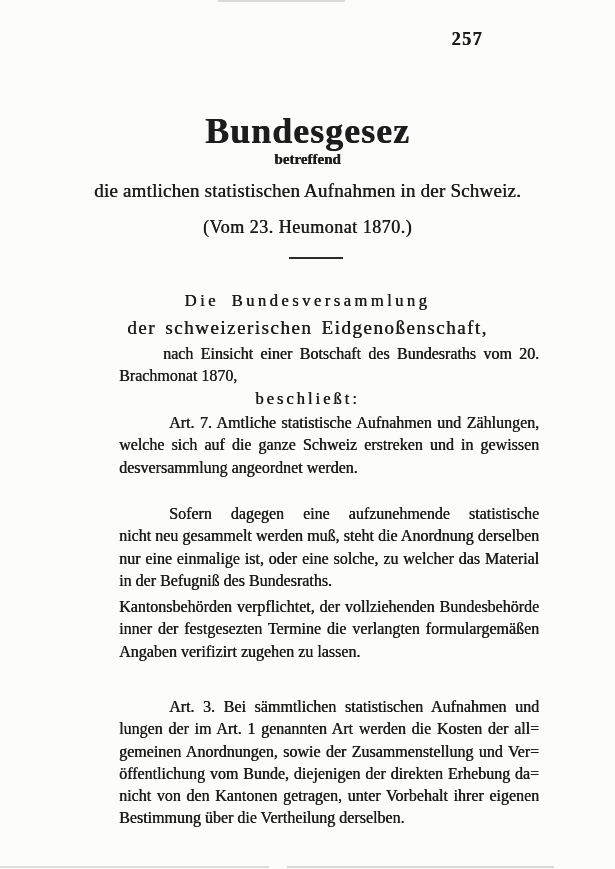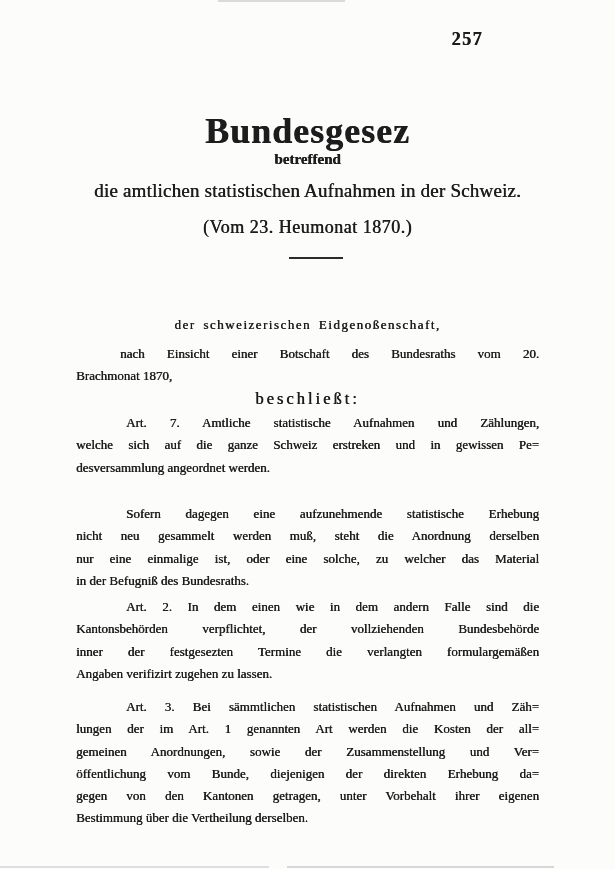--- a/index.html
+++ b/index.html
@@ -24,26 +24,26 @@
   .connector{ top:151px; font-size:15px; font-weight:bold; }
   .subject{ top:180px; font-size:19px; font-weight:normal; letter-spacing:0.2px; }
   .date-line{ top:217px; font-size:18px; letter-spacing:0.5px; }
 
   .rule{
     position:absolute; top:257px; left:289px;
     width:54px; height:2px; background:#2b2b2b;
   }
 
   .pre1{ top:291px; font-size:16.5px; letter-spacing:3.5px; word-spacing:5px; }
-  .pre2{ top:317px; font-size:13px; letter-spacing:1.5px; word-spacing:3px; }
+  .pre2{ top:317px; font-size:19px; letter-spacing:1.5px; word-spacing:3px; }
   .enacting{ top:389px; font-size:16.5px; letter-spacing:3px; word-spacing:4px; }
 
   .bl{
-    font-size:13px; line-height:22.3px; height:22.3px;
-    overflow:hidden; white-space:normal;
+    font-size:16px; line-height:22.3px; height:22.3px;
+    overflow:hidden; white-space:normal;margin-left:43px;
   }
   .just{ text-align:justify; text-align-last:justify; }
   .last{ text-align:left; text-align-last:left; }
   .first{ padding-left:50px; }
   .recital-indent{ padding-left:44px; }
 
   .recital{ top:343px; }
   .para-0{ top:412px; }
   .para-1{ top:503px; }
   .para-2{ top:596px; }
@@ -66,20 +66,21 @@
   <div class="center law-title ink">Bundesgesez</div>
 
   <div class="center connector ink">betreffend</div>
 
   <div class="center subject ink">die amtlichen statistischen Aufnahmen in der Schweiz.</div>
 
   <div class="center date-line ink">(Vom 23. Heumonat 1870.)</div>
 
   <div class="rule"></div>
 
+  <div class="center pre1 ink">Die Bundesversammlung</div>
 
   <div class="center pre2 ink">der schweizerischen Eidgenoßenschaft,</div>
 
   <div class="body-col recital ink">
     <div class="bl just recital-indent">nach Einsicht einer Botschaft des Bundesraths vom 20.</div>
     <div class="bl last">Brachmonat 1870,</div>
   </div>
 
   <div class="center enacting ink">beschließt:</div>
 
@@ -90,31 +91,30 @@
   </div>
 
   <div class="body-col para-1 ink">
     <div class="bl just first">Sofern dagegen eine aufzunehmende statistische Erhebung</div>
     <div class="bl just">nicht neu gesammelt werden muß, steht die Anordnung derselben</div>
     <div class="bl just">nur eine einmalige ist, oder eine solche, zu welcher das Material</div>
     <div class="bl last">in der Befugniß des Bundesraths.</div>
   </div>
 
   <div class="body-col para-2 ink">
-    <div class="bl just first">Art. 2.  In dem einen wie in dem andern Falle sind die</div>
     <div class="bl just">Kantonsbehörden verpflichtet, der vollziehenden Bundesbehörde</div>
     <div class="bl just">inner der festgesezten Termine die verlangten formulargemäßen</div>
     <div class="bl last">Angaben verifizirt zugehen zu lassen.</div>
   </div>
 
   <div class="body-col para-3 ink">
     <div class="bl just first">Art. 3.  Bei sämmtlichen statistischen Aufnahmen und Zäh=</div>
     <div class="bl just">lungen der im Art. 1 genannten Art werden die Kosten der all=</div>
     <div class="bl just">gemeinen Anordnungen, sowie der Zusammenstellung und Ver=</div>
     <div class="bl just">öffentlichung vom Bunde, diejenigen der direkten Erhebung da=</div>
-    <div class="bl just">gegen von den Kantonen getragen, unter Vorbehalt ihrer eigenen</div>
+    <div class="bl just">nicht von den Kantonen getragen, unter Vorbehalt ihrer eigenen</div>
     <div class="bl last">Bestimmung über die Vertheilung derselben.</div>
   </div>
 
   <div class="artifact artifact-bottom-left"></div>
   <div class="artifact artifact-bottom-right"></div>
 
 </div>
 
 </body></html>

